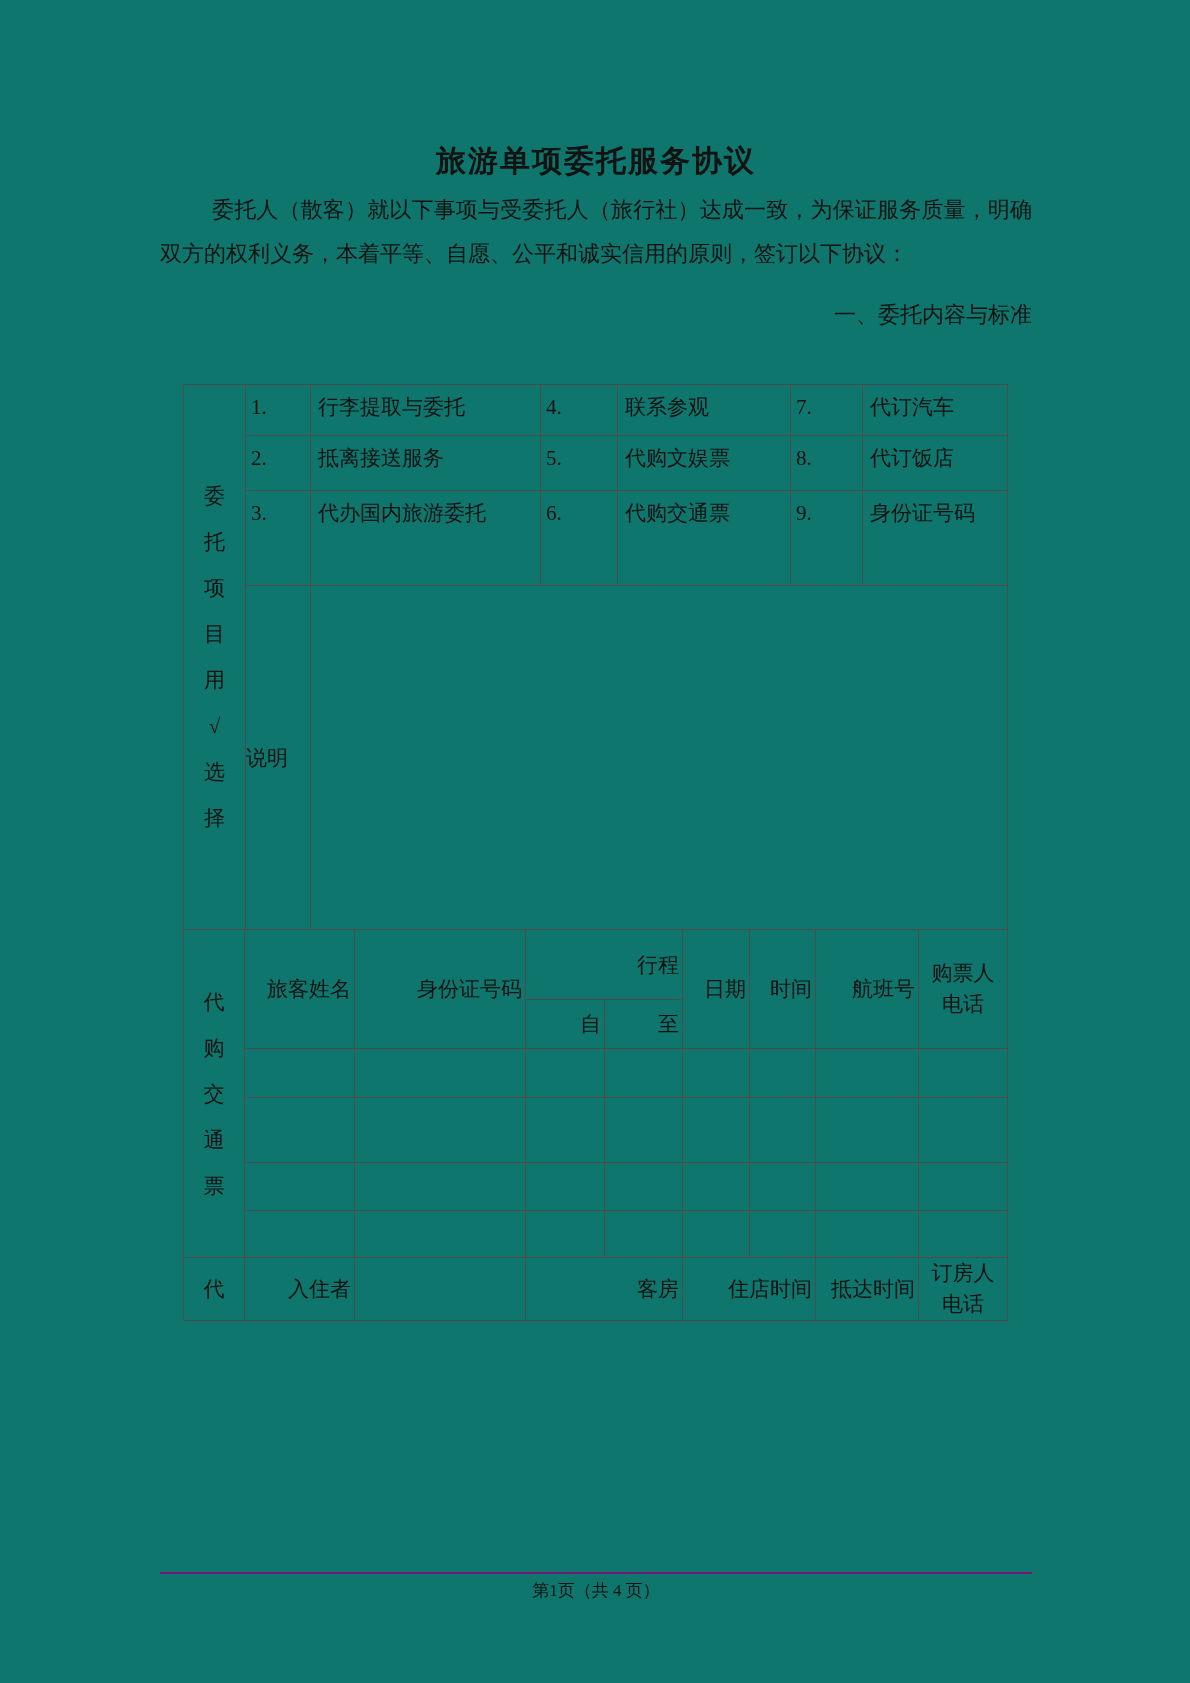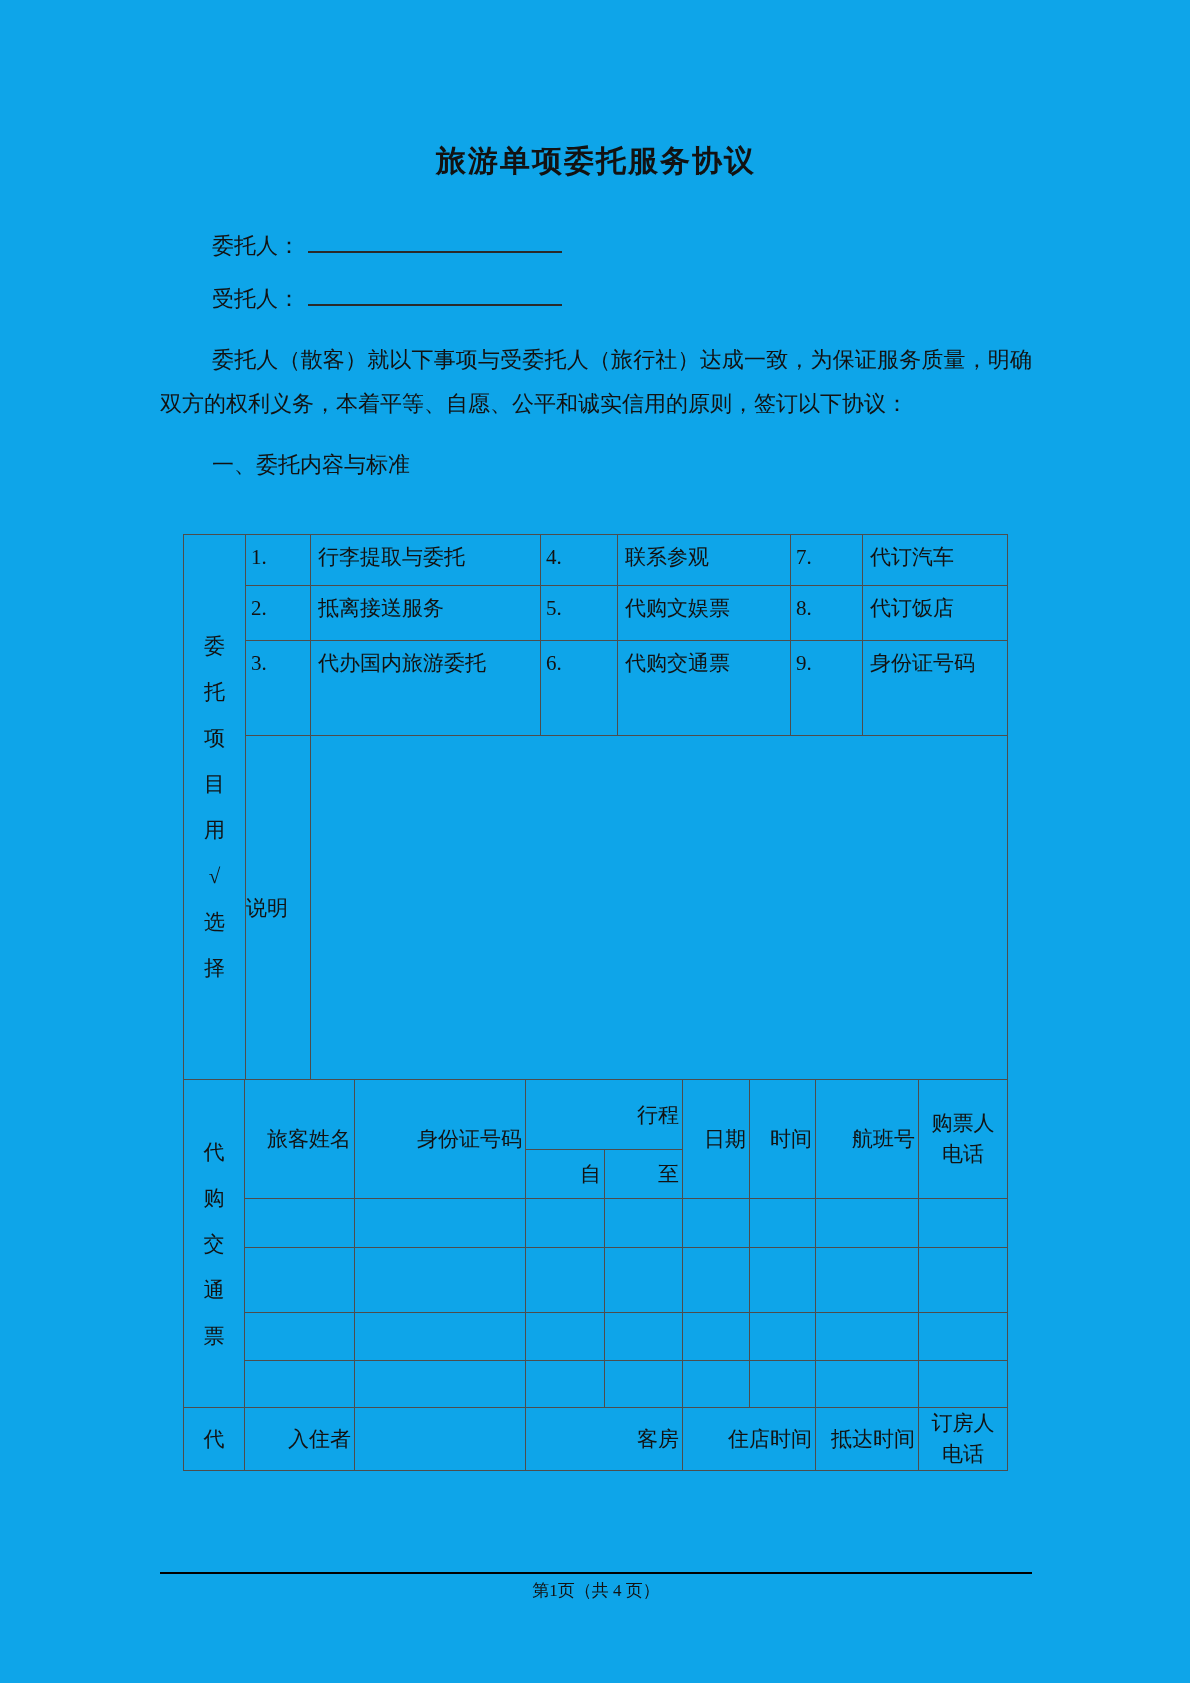--- a/index.html
+++ b/index.html
@@ -1,17 +1,17 @@
 <!DOCTYPE html>
 <html><head>
 <meta charset="utf-8">
 <style>
   html,body { margin:0; padding:0; background:#888; }
   .page {
-    width:1190px; height:1683px; background:#0ea5e9; position:relative;
+    width:1190px; height:1683px; background:#0f766e; position:relative;
     margin:0 auto; overflow:hidden;
     font-family:"Liberation Serif","DejaVu Serif",serif; color:#121212;
   }
   .content { padding:140px 158px 0 160px; }
 
   .title {
     margin:0; font-size:30px; font-weight:bold; text-align:center;
     letter-spacing:2px; line-height:42px;
   }
 
@@ -22,21 +22,21 @@
     border-bottom:2px solid #2a2a2a; margin-left:8px; vertical-align:baseline;
   }
 
   .intro {
     margin:6px 0 0 0; font-size:22px; line-height:44px;
     text-align:justify; text-indent:52px;
   }
 
   .section-heading {
     margin:16px 0 0 0; padding-left:52px; font-size:22px;
-    font-weight:normal; line-height:46px;
+    font-weight:normal; line-height:46px;text-align:right;
   }
 
   table { border-collapse:collapse; table-layout:fixed; margin-left:23px; }
   td {
     border:1px solid #4d4d4d; font-size:21px; padding:0 3px;
     overflow:hidden; vertical-align:middle;
   }
   .t1 { margin-top:46px; }
   .t2 { margin-top:-1px; }
 
@@ -52,40 +52,32 @@
   .pre  { white-space:pre-line; line-height:31px; text-align:center; }
 
   .r1 { height:51px; }  .r2 { height:55px; }  .r3 { height:95px; }
   .r-note { height:344px; }
   .rh1 { height:70px; } .rh2 { height:49px; }
   .rd1 { height:49px; } .rd2 { height:65px; } .rd3 { height:48px; } .rd4 { height:47px; }
   .r-hotel { height:62px; }
 
   .footer {
     position:absolute; left:160px; top:1572px; width:872px;
-    border-top:2px solid #000000; text-align:center;
+    border-top:2px solid #701a75; text-align:center;
   }
   .footer-text { display:inline-block; margin-top:5px; font-size:17px; }
 </style>
 </head>
 <body>
 
 <div class="page">
   <div class="content">
 
     <h1 class="title">旅游单项委托服务协议</h1>
 
-    <div class="fields">
-      <div class="field-row">
-        <span>委托人：</span><span class="field-line"></span>
-      </div>
-      <div class="field-row">
-        <span>受托人：</span><span class="field-line"></span>
-      </div>
-    </div>
 
     <p class="intro">委托人（散客）就以下事项与受委托人（旅行社）达成一致，为保证服务质量，明确双方的权利义务，本着平等、自愿、公平和诚实信用的原则，签订以下协议：</p>
 
     <h2 class="section-heading">一、委托内容与标准</h2>
 
     <table class="t1">
       <colgroup>
         <col style="width:62px">
           <col style="width:65px">
           <col style="width:230px">

